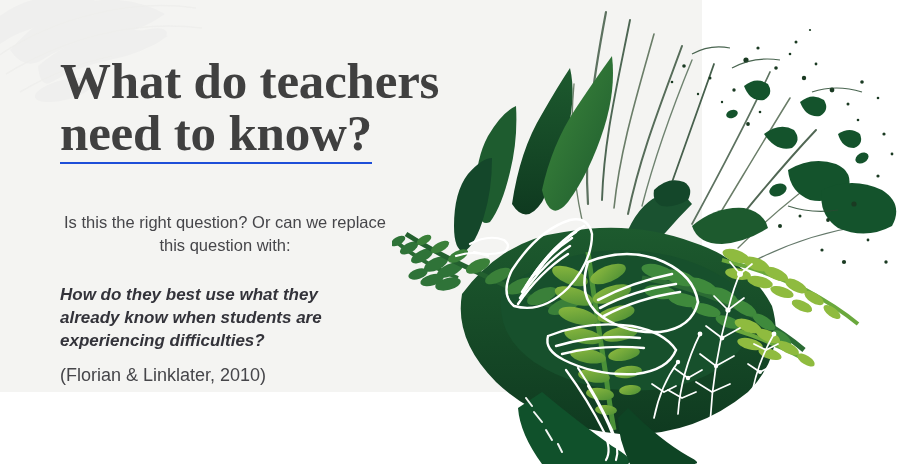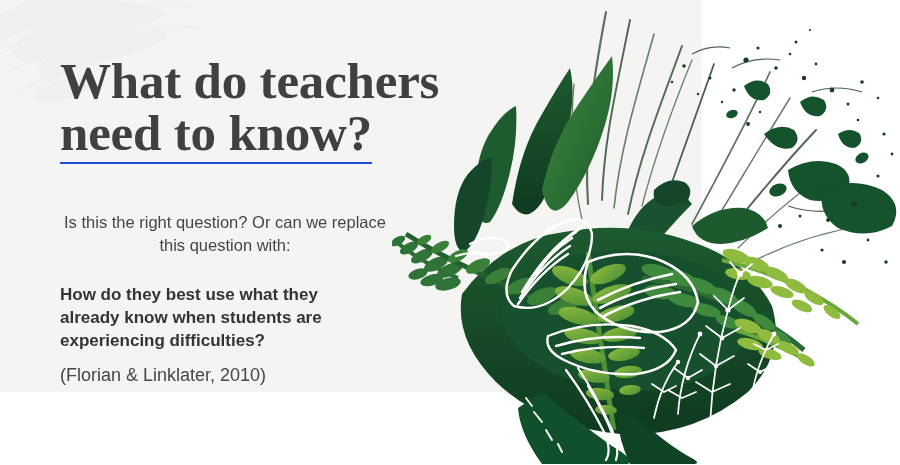--- a/index.html
+++ b/index.html
@@ -65,20 +65,21 @@
     max-width: 330px;
     text-align: center;
   }
   .emphasis {
     margin: 26px 0 0 0;
     font-size: 17px;
     line-height: 23px;
     font-weight: bold;
     color: #33333a;
     max-width: 320px;
+    font-style: italic;
   }
   .citation {
     margin: 13px 0 0 0;
     font-size: 18px;
     line-height: 20px;
     color: #46464a;
   }
 
   
   .artwork {

